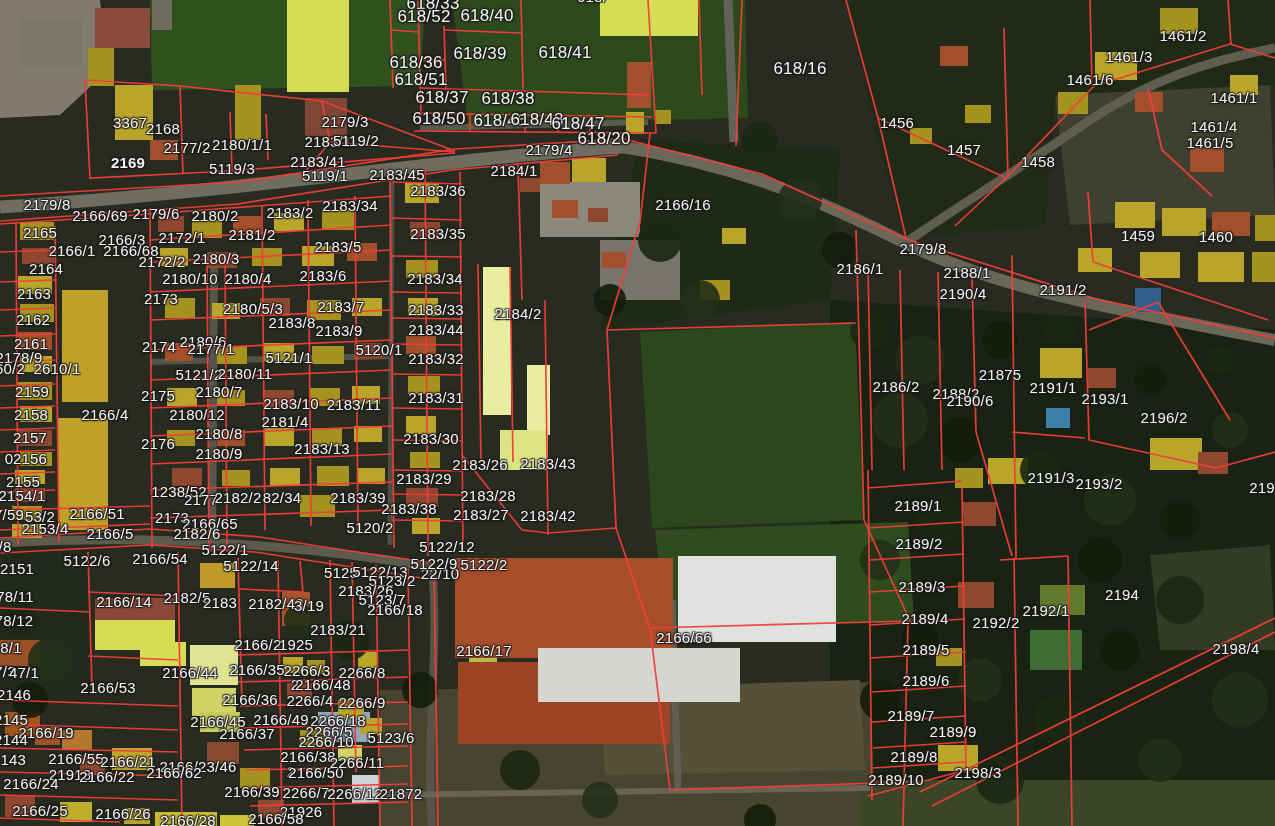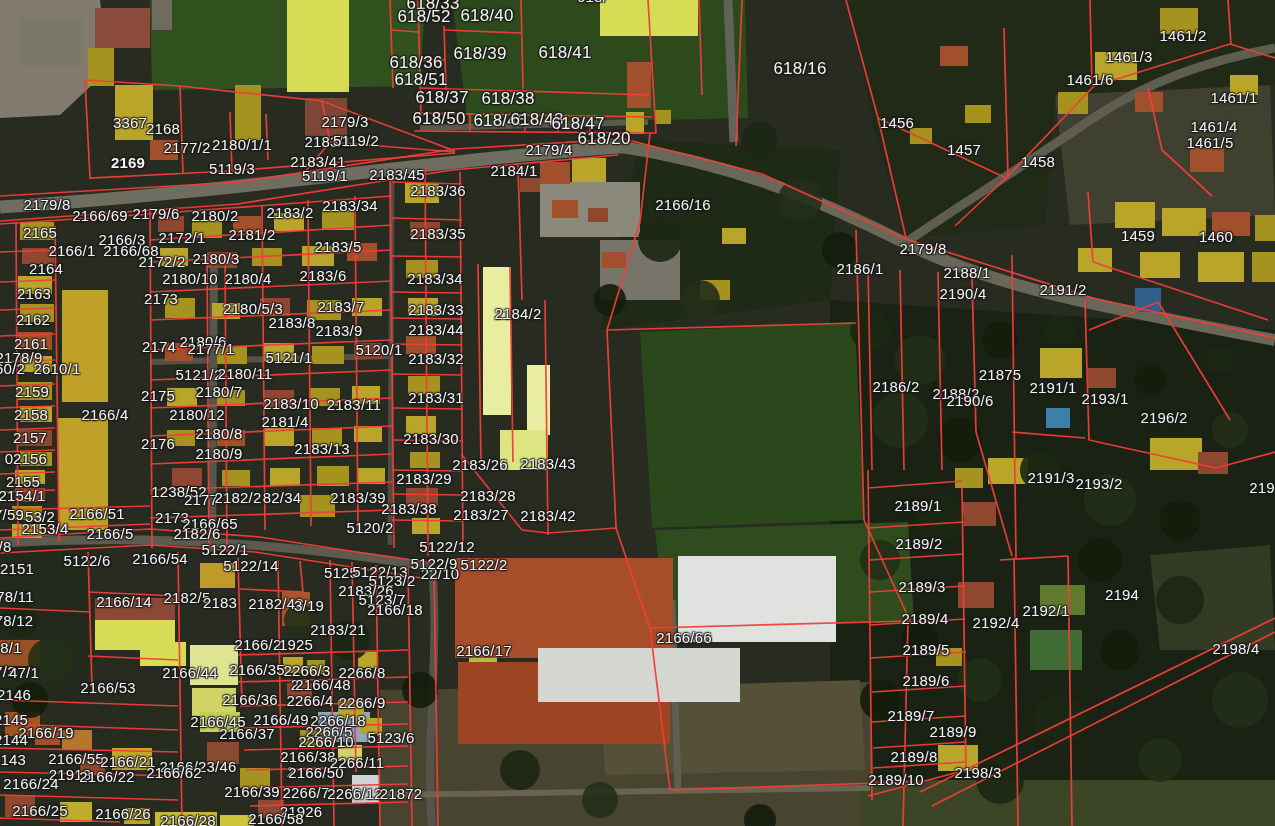--- a/index.html
+++ b/index.html
@@ -620,21 +620,21 @@
       <span class="lbl" style="left: 188px; top: 820px;">2166/28</span>
       <span class="lbl" style="left: 301px; top: 811px;">21926</span>
       <span class="lbl" style="left: 276px; top: 818px;">2166/58</span>
       <span class="lbl" style="left: 447px; top: 546px;">5122/12</span>
       <span class="lbl" style="left: 434px; top: 563px;">5122/9</span>
       <span class="lbl" style="left: 484px; top: 564px;">5122/2</span>
       <span class="lbl" style="left: 484px; top: 650px;">2166/17</span>
       <span class="lbl" style="left: 684px; top: 637px;">2166/66</span>
       <span class="lbl" style="left: 922px; top: 586px;">2189/3</span>
       <span class="lbl" style="left: 1046px; top: 610px;">2192/1</span>
-      <span class="lbl" style="left: 996px; top: 622px;">2192/4</span>
+      <span class="lbl" style="left: 996px; top: 622px;">2192/2</span>
       <span class="lbl" style="left: 1122px; top: 594px;">2194</span>
       <span class="lbl" style="left: 925px; top: 618px;">2189/4</span>
       <span class="lbl" style="left: 926px; top: 649px;">2189/5</span>
       <span class="lbl" style="left: 1236px; top: 648px;">2198/4</span>
       <span class="lbl" style="left: 926px; top: 680px;">2189/6</span>
       <span class="lbl" style="left: 911px; top: 715px;">2189/7</span>
       <span class="lbl" style="left: 953px; top: 731px;">2189/9</span>
       <span class="lbl" style="left: 914px; top: 756px;">2189/8</span>
       <span class="lbl" style="left: 978px; top: 772px;">2198/3</span>
       <span class="lbl" style="left: 896px; top: 779px;">2189/10</span>

